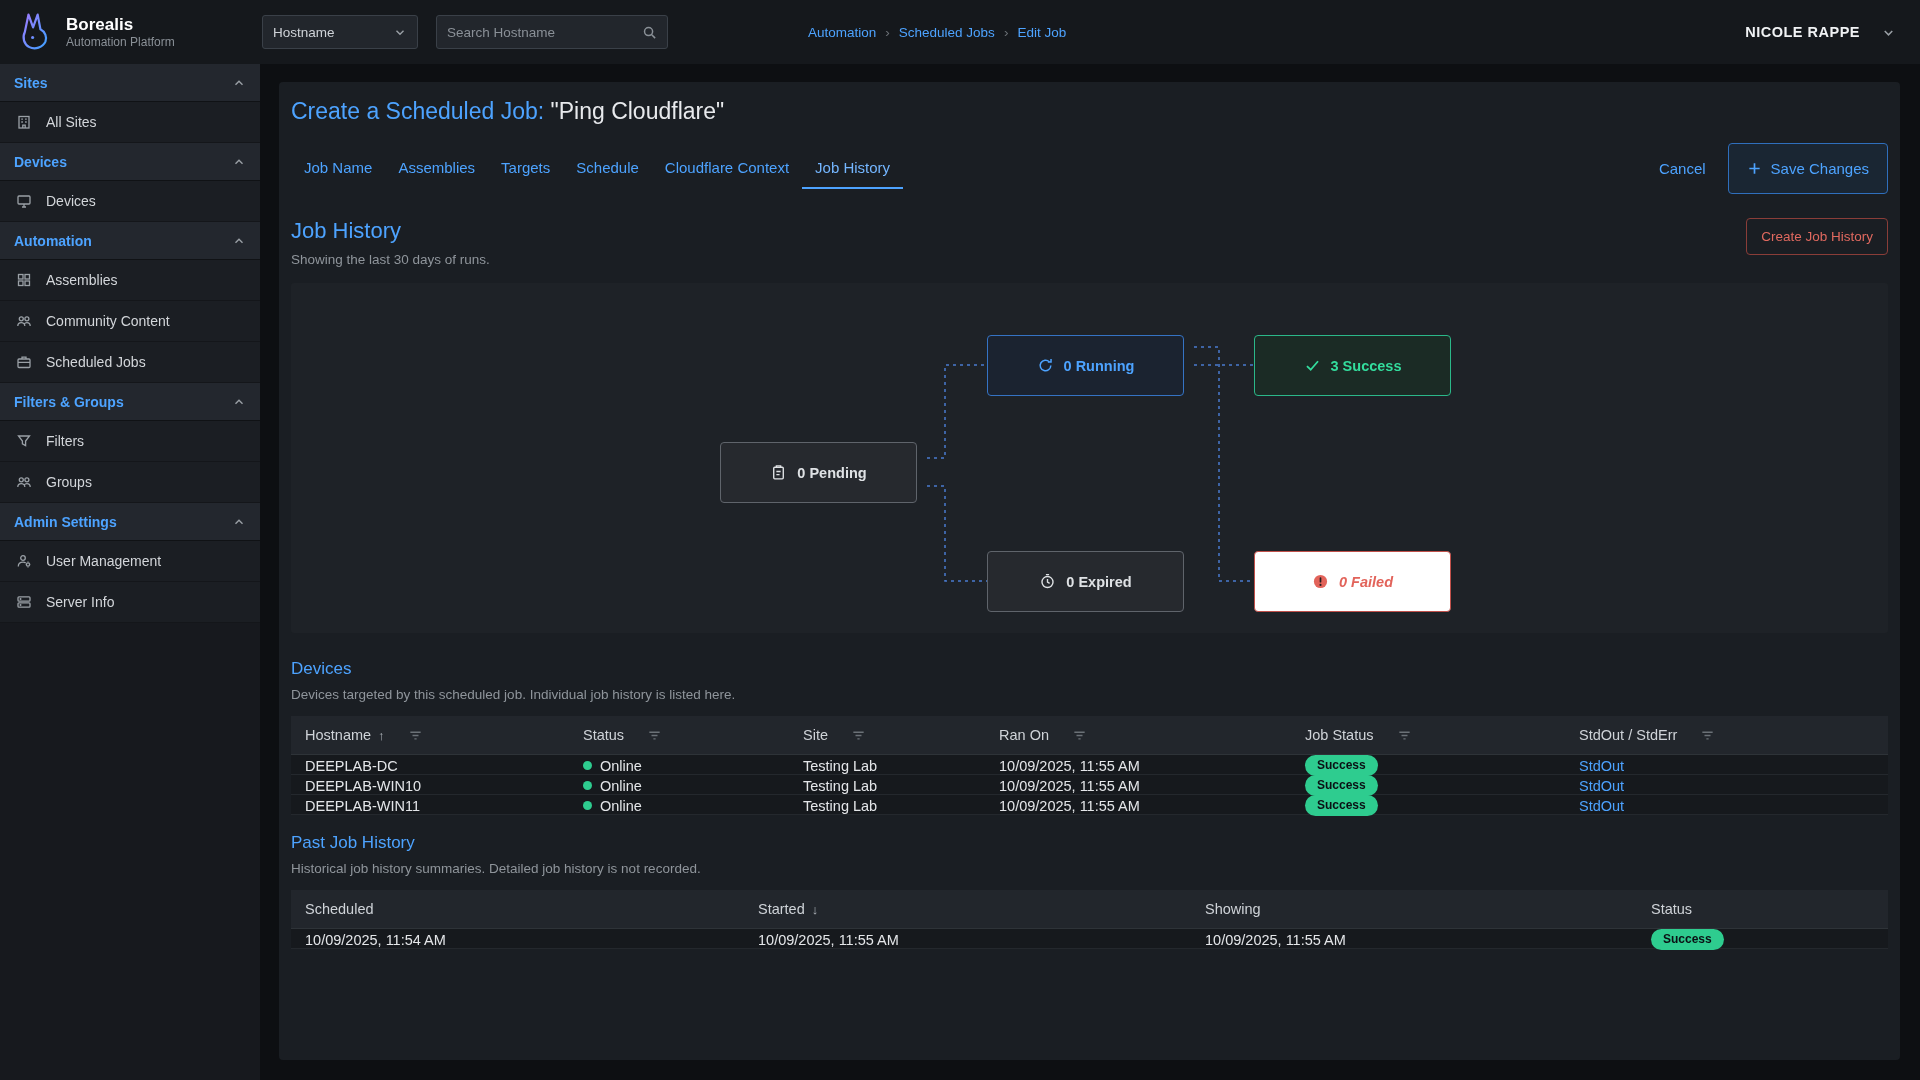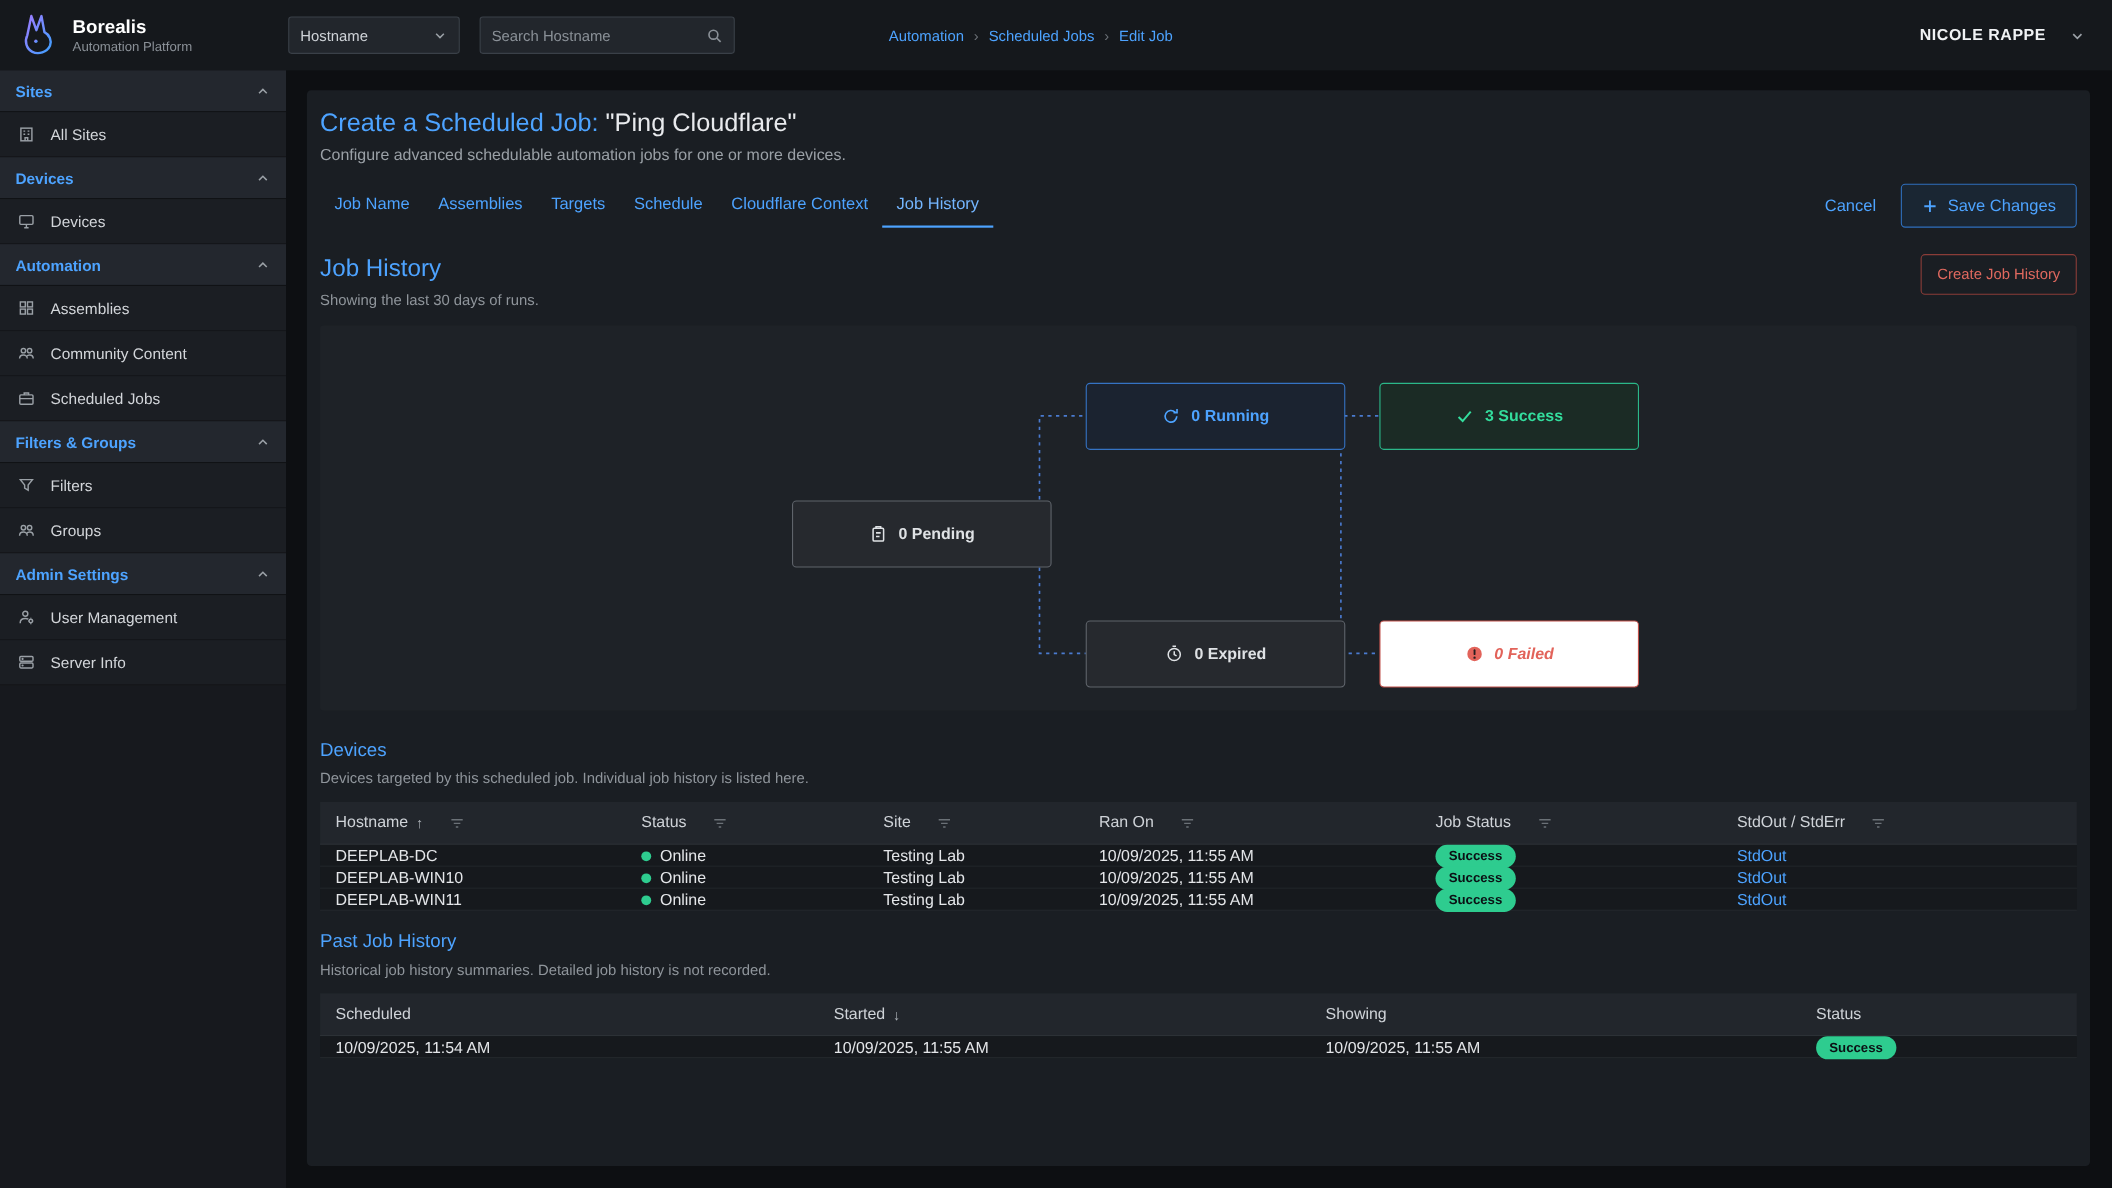--- a/index.html
+++ b/index.html
@@ -37,33 +37,33 @@
   .page-title { font-size:23px; }
   .page-title .blue { color:#4da3ff; }
   .page-title .white { color:#e8eaed; }
   .page-subtitle { color:#9aa0a6; font-size:14.5px; margin-top:8px; }
 
   .tabs-row { display:flex; align-items:center; margin-top:18px; }
   .tab { color:#4da3ff; font-size:15px; padding:10px 13px 11px; cursor:pointer; border-bottom:2px solid transparent; }
   .tab.active { color:#74b6ff; border-bottom:2px solid #4da3ff; }
   .actions { margin-left:auto; display:flex; align-items:center; gap:22px; }
   .cancel-link { color:#4da3ff; font-size:15px; cursor:pointer; }
-  .save-btn { display:flex; align-items:center; gap:9px; color:#4da3ff; border:1px solid #2f6fbd; background:#1a2633; border-radius:4px; height:40px; padding:0 18px; font-size:15px; font-family:inherit; cursor:pointer; }
+  .save-btn { display:flex; align-items:center; gap:9px; color:#4da3ff; border:1px solid #2f6fbd; background:#1a2633; border-radius:4px; height:51px; padding:0 18px; font-size:15px; font-family:inherit; cursor:pointer; }
 
   .section-head { display:flex; align-items:flex-start; justify-content:space-between; margin-top:24px; }
   .h-blue-lg { color:#4da3ff; font-size:22px; font-weight:400; }
   .h-blue-md { color:#4da3ff; font-size:17px; font-weight:400; }
   .muted { color:#8f959b; font-size:13.5px; margin-top:8px; }
   .clear-btn { color:#e0695f; border:1px solid #8a3d38; background:transparent; border-radius:4px; height:37px; padding:0 14px; font-size:13.5px; font-family:inherit; cursor:pointer; }
 
   
   .flow { position:relative; height:350px; background:#1e2227; margin-top:16px; border-radius:3px; }
   .flow-lines { position:absolute; left:0; top:0; }
   .flow-lines polyline { fill:none; stroke:#4a7bd0; stroke-width:1.5; stroke-dasharray:3 4; }
-  .flow-box { position:absolute; width:236px; height:61px; display:flex; align-items:center; justify-content:center; gap:10px; font-weight:bold; font-size:14.5px; border-radius:4px; }
+  .flow-box { position:absolute; width:197px; height:61px; display:flex; align-items:center; justify-content:center; gap:10px; font-weight:bold; font-size:14.5px; border-radius:4px; }
   .fb-pending { left:429px; top:159px; background:#26292e; border:1px solid #5f646b; color:#dfe2e5; }
   .fb-running { left:696px; top:52px;  background:#1b2330; border:1px solid #3573c4; color:#4da3ff; }
   .fb-success { left:963px; top:52px;  background:#1b2b25; border:1px solid #2bb889; color:#33dd9d; }
   .fb-expired { left:696px; top:268px; background:#26292e; border:1px solid #5f646b; color:#dfe2e5; }
   .fb-failed  { left:963px; top:268px; background:#ffffff; border:1px solid #c0504a; color:#e2635a;font-style:italic; }
   .fb-ic { display:flex; }
 
   
   .tbl { margin-top:14px; }
   .grid-dev  { display:grid; grid-template-columns:278px 220px 196px 306px 274px 1fr; }
@@ -273,21 +273,20 @@
     </div>
   </aside>
 
   <main class="main">
     <div class="panel">
 
       <div class="page-title">
         <span class="blue">Create a Scheduled Job:</span>
         <span class="white">"Ping Cloudflare"</span>
       </div>
-      <div class="page-subtitle">Configure advanced schedulable automation jobs for one or more devices.</div>
 
       <div class="tabs-row">
         <div class="tab">Job Name</div>
         <div class="tab">Assemblies</div>
         <div class="tab">Targets</div>
         <div class="tab">Schedule</div>
         <div class="tab">Cloudflare Context</div>
         <div class="tab active">Job History</div>
         <div class="actions">
           <span class="cancel-link">Cancel</span>

